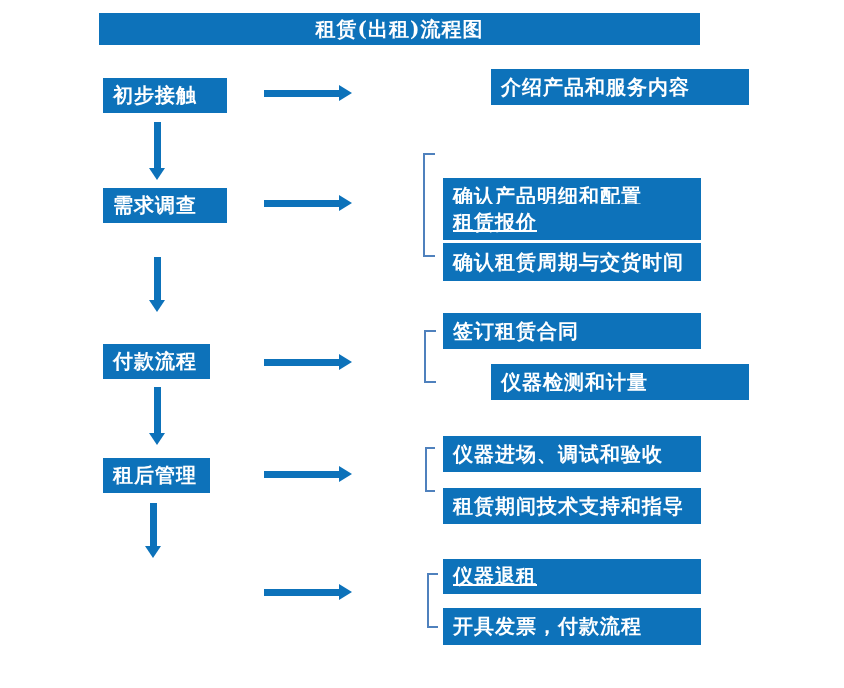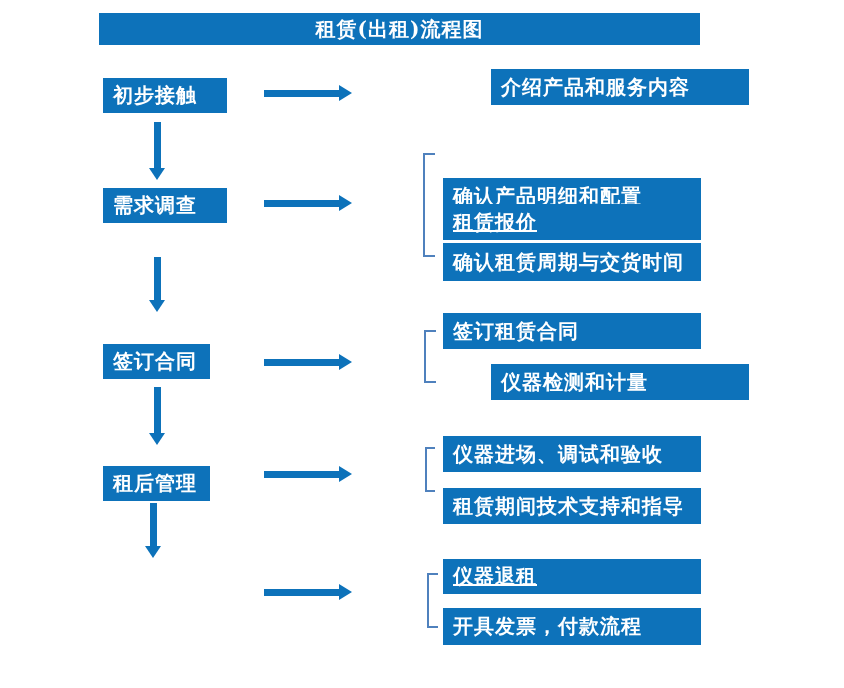--- a/index.html
+++ b/index.html
@@ -79,22 +79,22 @@
 </style>
 </head>
 <body>
 
 <div class="canvas">
 
   <div class="title-bar">租赁(出租)流程图</div>
 
   <div class="box step-box" style="top:78px;">初步接触</div>
   <div class="box step-box" style="top:188px;">需求调查</div>
-  <div class="box step-box narrow" style="top:344px;">签订合同</div>
-  <div class="box step-box narrow" style="top:458px;margin-top:8px;">租后管理</div>
+  <div class="box step-box narrow" style="top:344px;">付款流程</div>
+  <div class="box step-box narrow" style="top:458px;">租后管理</div>
 
   <div class="arrow-down" style="left:149px; top:122px; height:58px;">
     <span class="shaft"></span>
       <span class="head"></span>
   </div>
   <div class="arrow-down" style="left:149px; top:257px; height:55px;">
     <span class="shaft"></span>
       <span class="head"></span>
   </div>
   <div class="arrow-down" style="left:149px; top:387px; height:58px;">

